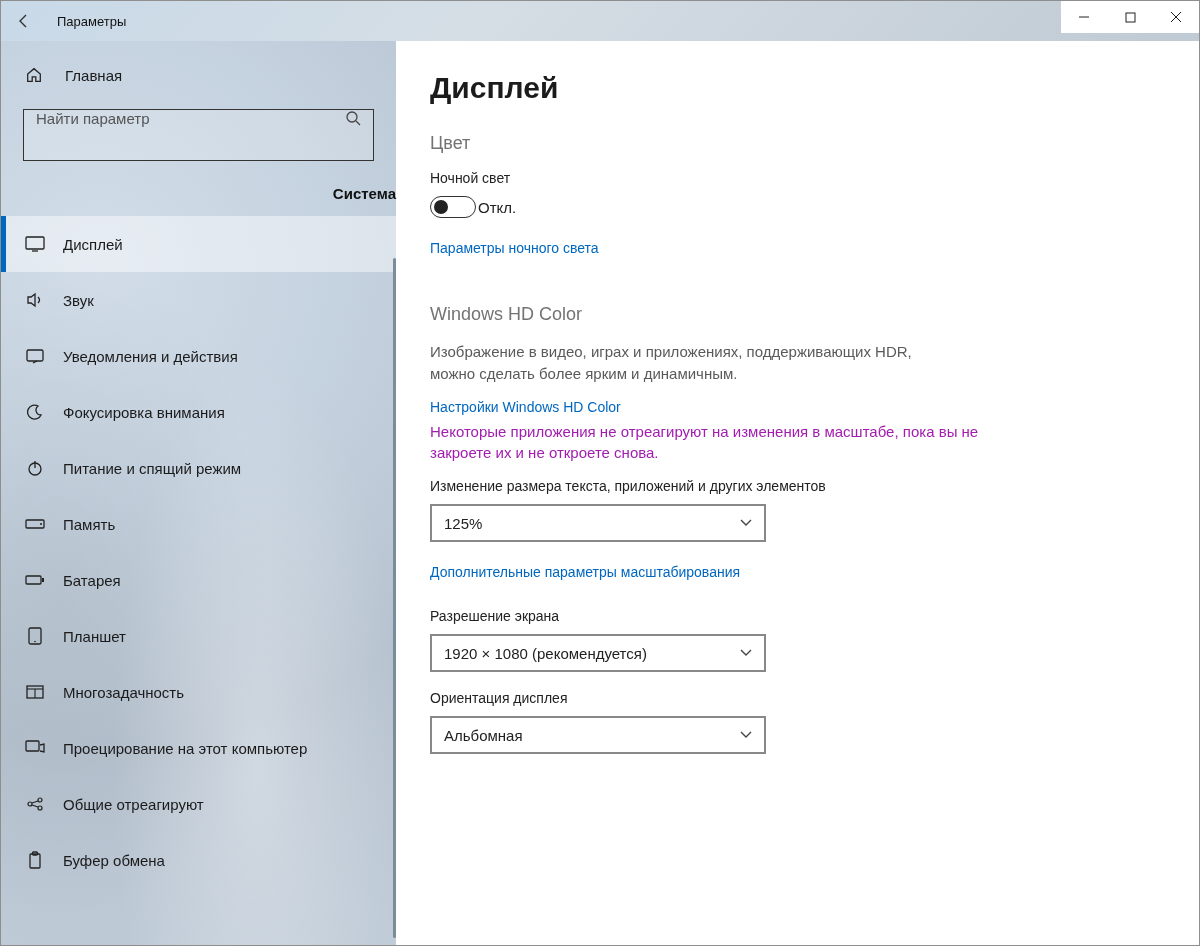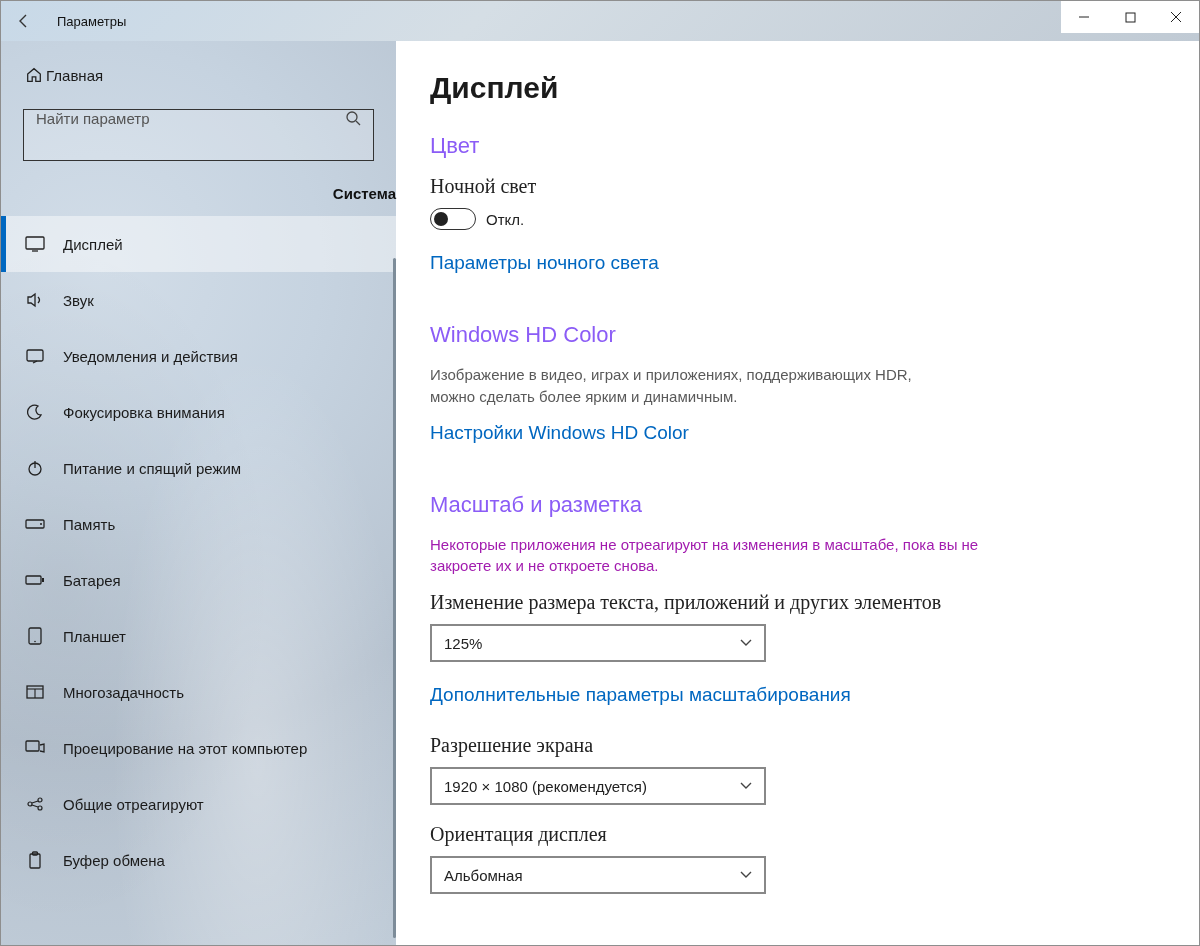--- a/index.html
+++ b/index.html
@@ -33,21 +33,21 @@
   .sidebar::after {
     content: ""; position: absolute; top: 0; bottom: 0; left: 0; right: 0;
     pointer-events: none;
     background: radial-gradient(ellipse at 65% 80%, rgba(255,255,255,0.35), transparent 40%),
                 radial-gradient(ellipse at 15% 60%, rgba(0,0,0,0.05), transparent 45%);
   }
   .sb-scroll {
     position:absolute; right:0; top:217px; width:3px; height:680px; background:#7d8c99; z-index:3; border-radius:2px;
   }
   .home-row {
-    height: 56px; display: flex; align-items: center; padding-left: 24px; gap: 3px;
+    height: 56px; display: flex; align-items: center; padding-left: 24px; gap: 22px;
     font-size: 15px; color: #1b1b1b; cursor: pointer; margin-top: 6px; z-index:2;
   }
   .search-wrap { padding: 6px 22px 0 22px; z-index:2; }
   .search {
     width: 100%; height: 52px; border: 1px solid #333; background: rgba(255,255,255,0.18);
     display: flex; align-items: flex-start; padding: 0 12px; color: #3a3a3a;
   }
   .search input {
     flex: 1; border: none; background: transparent; font-size: 15px; color: #333; outline: none;
   }
@@ -64,34 +64,34 @@
   .nav-item.active { background: rgba(255,255,255,0.45); }
   .nav-item.active::before {
     content: ""; position: absolute; left: 0; top: 0; bottom: 0; width: 5px; background: #0067c0;
   }
   .nav-item .icon { width: 20px; display:flex; justify-content:center; color:#222; }
   
   .main {
     flex: 1; background: #fff; padding: 30px 34px 0 34px; overflow: hidden; position: relative;
   }
   .page-title { font-size: 30px; font-weight: 600; color: #1b1b1b; margin-bottom: 28px; }
-  .sec-title { font-size: 22px; font-weight: 400; color: #8b5cf6; margin: 18px 0 16px 0; }
+  .sec-title { font-size: 18px; font-weight: 400; color: #737373; margin: 18px 0 16px 0; }
   .sec-title.mt { margin-top: 42px; }
-  .field-label { font-size: 20px; color: #222; margin-bottom: 10px; font-family: Liberation Serif, serif; }
-  .toggle-row { display: flex; align-items: center; gap: 10px; margin-bottom: 18px; }
+  .field-label { font-size: 14px; color: #222; margin-bottom: 10px; }
+  .toggle-row { display: flex; align-items: center; gap: 2px; margin-bottom: 18px; }
   .toggle {
     width: 46px; height: 22px; border: 1px solid #333; border-radius: 11px; position: relative;
     background: #fff; cursor: pointer;
   }
   .toggle .knob {
     position: absolute; left: 3px; top: 3px; width: 14px; height: 14px; border-radius: 50%;
     background: #222;
   }
   .toggle-state { font-size: 15px; color: #222; }
-  .link { font-size: 19px; color: #0067c0; cursor: pointer; display: inline-block; margin: 4px 0 6px 0; }
+  .link { font-size: 14px; color: #0067c0; cursor: pointer; display: inline-block; margin: 4px 0 6px 0; }
   .desc { font-size: 15px; color: #5a5a5a; line-height: 1.45; max-width: 520px; margin-bottom: 10px; }
   .warn { font-size: 15px; color: #a21caf; line-height: 1.45; max-width: 560px; margin-bottom: 14px; }
   .dropdown {
     width: 336px; height: 38px; border: 2px solid #888; background: #fff;
     display: flex; align-items: center; justify-content: space-between;
     padding: 0 12px; font-size: 15px; color: #222; cursor: pointer; margin-bottom: 18px;
   }
   .dropdown .chev { color: #444; }
   svg { display:block; }
 </style>
@@ -279,21 +279,20 @@
           <div class="knob"></div>
         </div>
         <span class="toggle-state">Откл.</span>
       </div>
       <span class="link">Параметры ночного света</span>
 
       <div class="sec-title mt">Windows HD Color</div>
       <div class="desc">Изображение в видео, играх и приложениях, поддерживающих HDR, можно сделать более ярким и динамичным.</div>
       <span class="link">Настройки Windows HD Color</span>
 
-      <div class="sec-title mt">Масштаб и разметка</div>
       <div class="warn">Некоторые приложения не отреагируют на изменения в масштабе, пока вы не закроете их и не откроете снова.</div>
       <div class="field-label">Изменение размера текста, приложений и других элементов</div>
       <div class="dropdown">
         <span>125%</span>
         <span class="chev">
           <svg width="12" height="8" viewBox="0 0 12 8">
               <path d="M1 1 L6 6 L11 1" fill="none" stroke="currentColor" stroke-width="1.4"></path>
             </svg>
         </span>
       </div>

